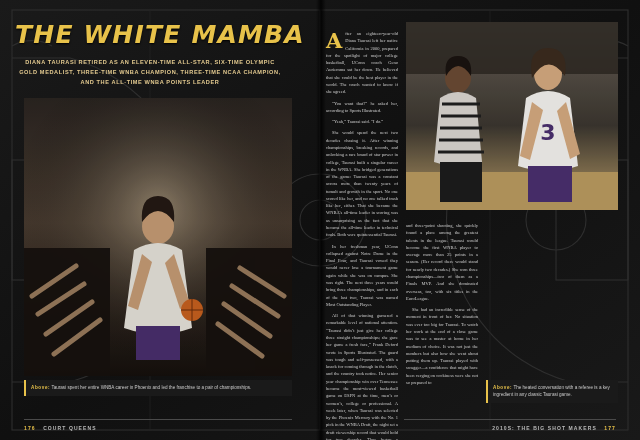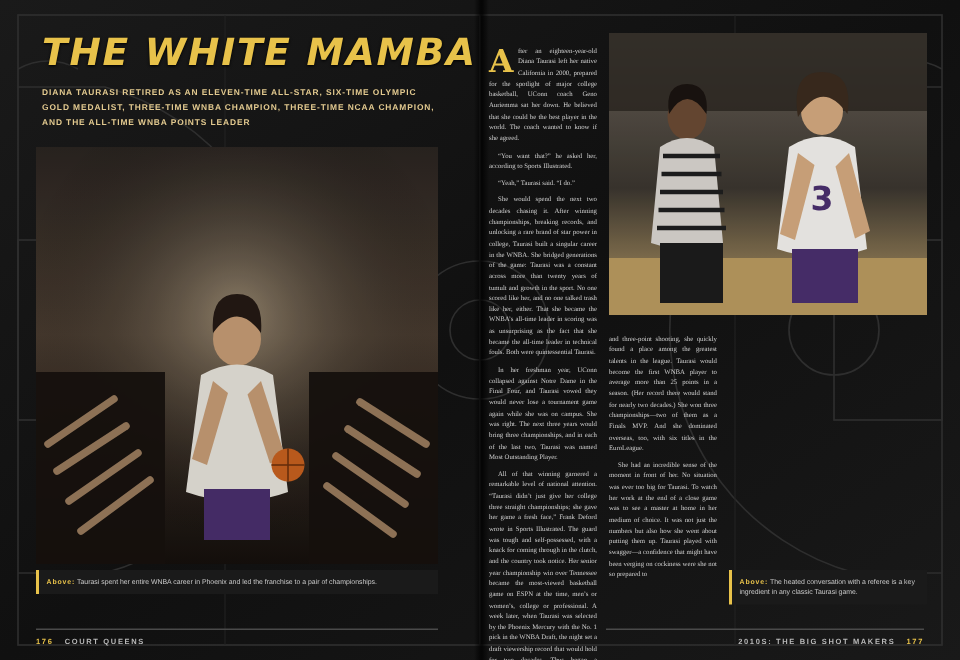--- a/index.html
+++ b/index.html
@@ -31,25 +31,25 @@
     width: 10px;
     height: 440px;
     background: linear-gradient(to right, rgba(0,0,0,0) 0%, rgba(0,0,0,0.75) 45%, rgba(0,0,0,0.75) 55%, rgba(0,0,0,0) 100%);
     z-index: 40;
     pointer-events: none;
   }
 
   
   .title-wrap {
     position: absolute;
-    left: 28px;
+    left: 15px;
     top: 22px;
     width: 270px;
     z-index: 20;
-    text-align: left;
+    text-align: center;
   }
   .headline {
     font-family: "DejaVu Sans", sans-serif;
     font-weight: bold;
     font-style: italic;
     font-size: 25px;
     letter-spacing: 1.2px;
     color: #e8c24a;
     line-height: 1;
     text-transform: uppercase;

